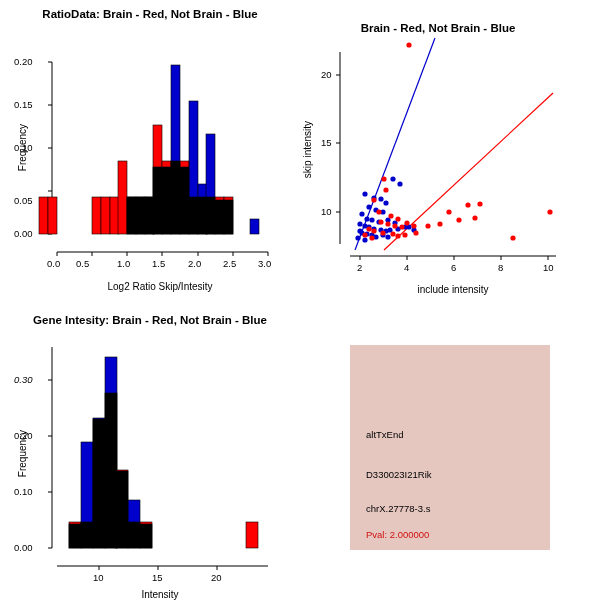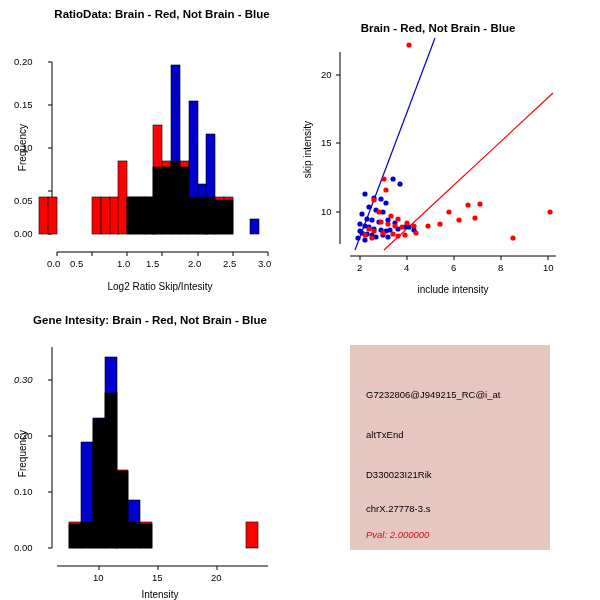--- a/index.html
+++ b/index.html
@@ -13,21 +13,21 @@
   .infobox{background:#e5c7c0;}
   .infotext{font-size:9.5px;color:#000;}
   .infotext.red{color:#d01010;}
 </style>
 </head>
 <body>
 
 <div id="root">
 
   <div class="panel" style="left:0;top:0;width:300px;height:300px;">
-    <div class="ttl" style="position:absolute;left:0;top:8px;width:300px;padding-left:12px;">RatioData: Brain - Red, Not Brain - Blue</div>
+    <div class="ttl" style="position:absolute;left:0;top:8px;width:300px;">RatioData: Brain - Red, Not Brain - Blue</div>
     <svg width="300" height="300" viewBox="0 0 300 300">
 
       <line x1="52" y1="62" x2="52" y2="234" stroke="#000" stroke-width="1"></line>
       <line x1="48" y1="234" x2="52" y2="234" stroke="#000" stroke-width="1"></line>
       <line x1="48" y1="191" x2="52" y2="191" stroke="#000" stroke-width="1"></line>
       <line x1="48" y1="148" x2="52" y2="148" stroke="#000" stroke-width="1"></line>
       <line x1="48" y1="105" x2="52" y2="105" stroke="#000" stroke-width="1"></line>
       <line x1="48" y1="62" x2="52" y2="62" stroke="#000" stroke-width="1"></line>
 
       <line x1="57" y1="252" x2="268" y2="252" stroke="#000" stroke-width="1"></line>
@@ -75,23 +75,23 @@
         <rect x="224" y="200" width="9" height="34"></rect>
         <rect x="250" y="219" width="9" height="15"></rect>
       </g>
     </svg>
     <div class="ticklabel" style="left:14px;top:228px;">0.00</div>
     <div class="ticklabel" style="left:14px;top:185px;margin-top:10px;">0.05</div>
     <div class="ticklabel" style="left:14px;top:142px;">0.10</div>
     <div class="ticklabel" style="left:14px;top:99px;">0.15</div>
     <div class="ticklabel" style="left:14px;top:56px;">0.20</div>
     <div class="ticklabel" style="left:47px;top:258px;">0.0</div>
-    <div class="ticklabel" style="left:70px;top:258px;">0.5</div>
+    <div class="ticklabel" style="left:76px;top:258px;">0.5</div>
     <div class="ticklabel" style="left:117px;top:258px;">1.0</div>
-    <div class="ticklabel" style="left:146px;top:258px;">1.5</div>
+    <div class="ticklabel" style="left:152px;top:258px;">1.5</div>
     <div class="ticklabel" style="left:188px;top:258px;">2.0</div>
     <div class="ticklabel" style="left:223px;top:258px;">2.5</div>
     <div class="ticklabel" style="left:258px;top:258px;">3.0</div>
     <div class="axlabel" style="position:absolute;left:40px;top:281px;width:240px;">Log2 Ratio Skip/Intesity</div>
     <div class="axlabel" style="position:absolute;left:-28px;top:142px;width:100px;transform:rotate(-90deg);">Frequency</div>
   </div>
 
   <div class="panel" style="left:288px;top:0;width:300px;height:300px;">
     <div class="ttl" style="position:absolute;left:0;top:22px;width:300px;">Brain - Red, Not Brain - Blue</div>
     <svg width="300" height="300" viewBox="0 0 300 300">
@@ -232,20 +232,19 @@
     <div class="ticklabel" style="left:14px;top:130px;">0.20</div>
     <div class="ticklabel" style="left:14px;top:74px;font-style:italic;">0.30</div>
     <div class="ticklabel" style="left:93px;top:272px;">10</div>
     <div class="ticklabel" style="left:152px;top:272px;">15</div>
     <div class="ticklabel" style="left:211px;top:272px;">20</div>
     <div class="axlabel" style="position:absolute;left:40px;top:289px;width:240px;">Intensity</div>
     <div class="axlabel" style="position:absolute;left:-28px;top:148px;width:100px;transform:rotate(-90deg);">Frequency</div>
   </div>
 
   <div class="panel infobox" style="left:350px;top:345px;width:200px;height:205px;">
-    <div class="infotext" style="position:absolute;left:16px;top:44px;">G7232806@J949215_RC@i_at</div>
     <div class="infotext" style="position:absolute;left:16px;top:84px;">altTxEnd</div>
     <div class="infotext" style="position:absolute;left:16px;top:124px;">D330023I21Rik</div>
     <div class="infotext" style="position:absolute;left:16px;top:158px;">chrX.27778-3.s</div>
-    <div class="infotext red" style="position:absolute;left:16px;top:184px;font-style:italic;">Pval: 2.000000</div>
+    <div class="infotext red" style="position:absolute;left:16px;top:184px;">Pval: 2.000000</div>
   </div>
 
 </div>
 
 </body></html>

